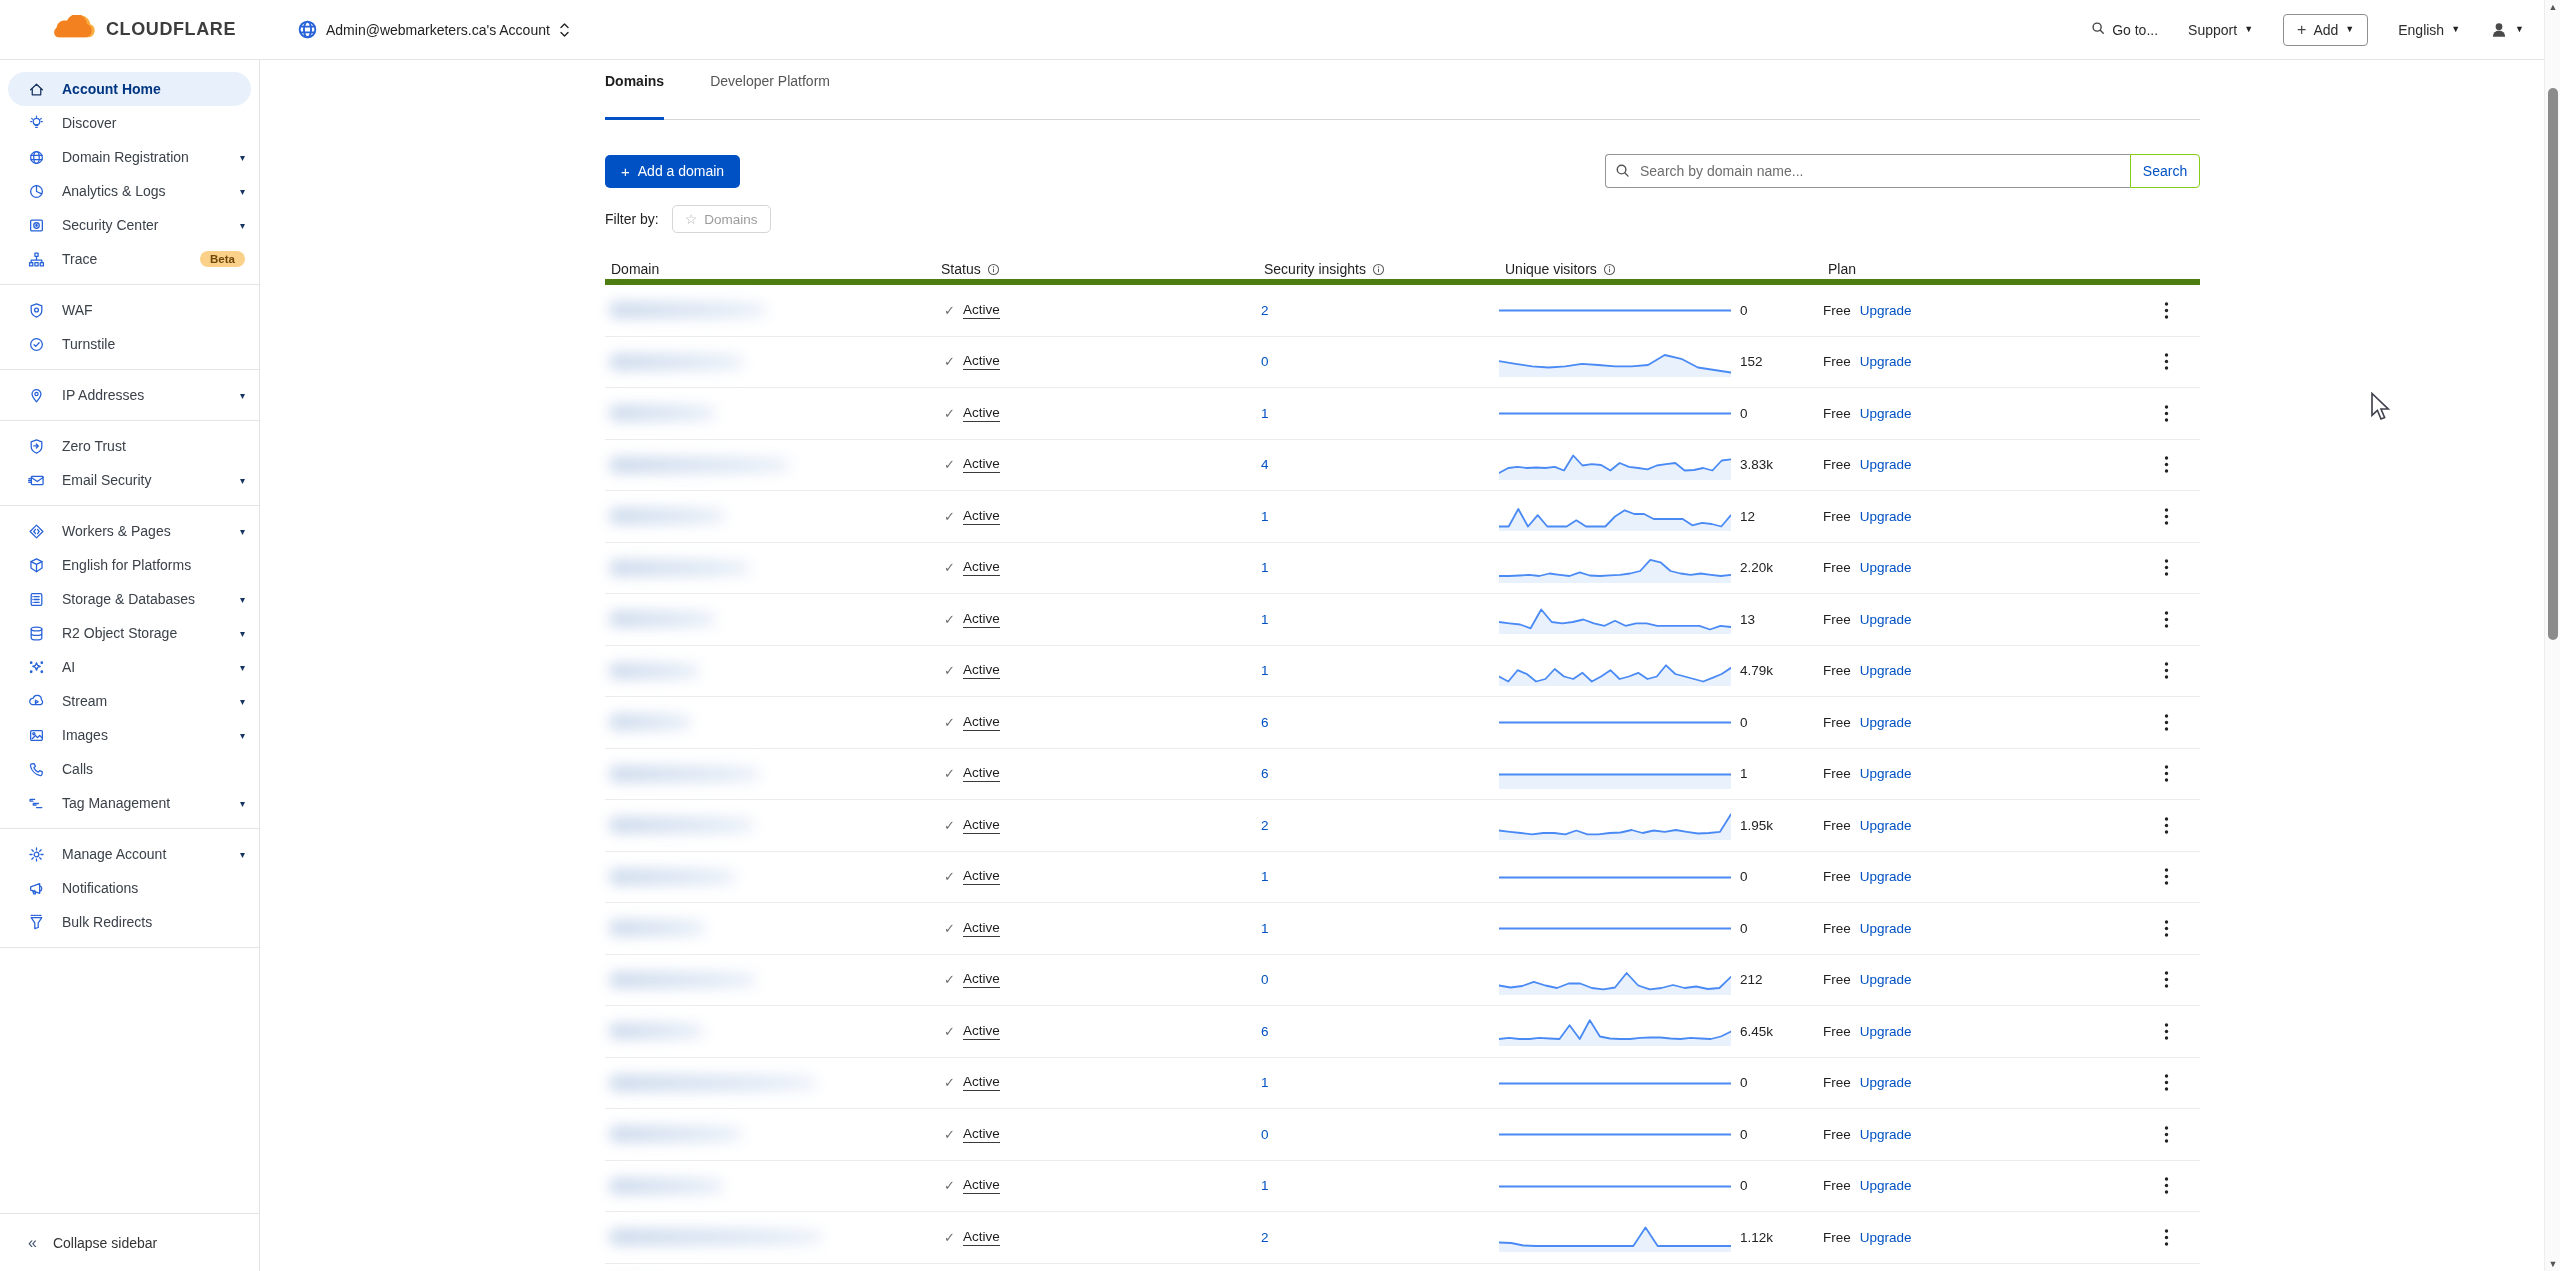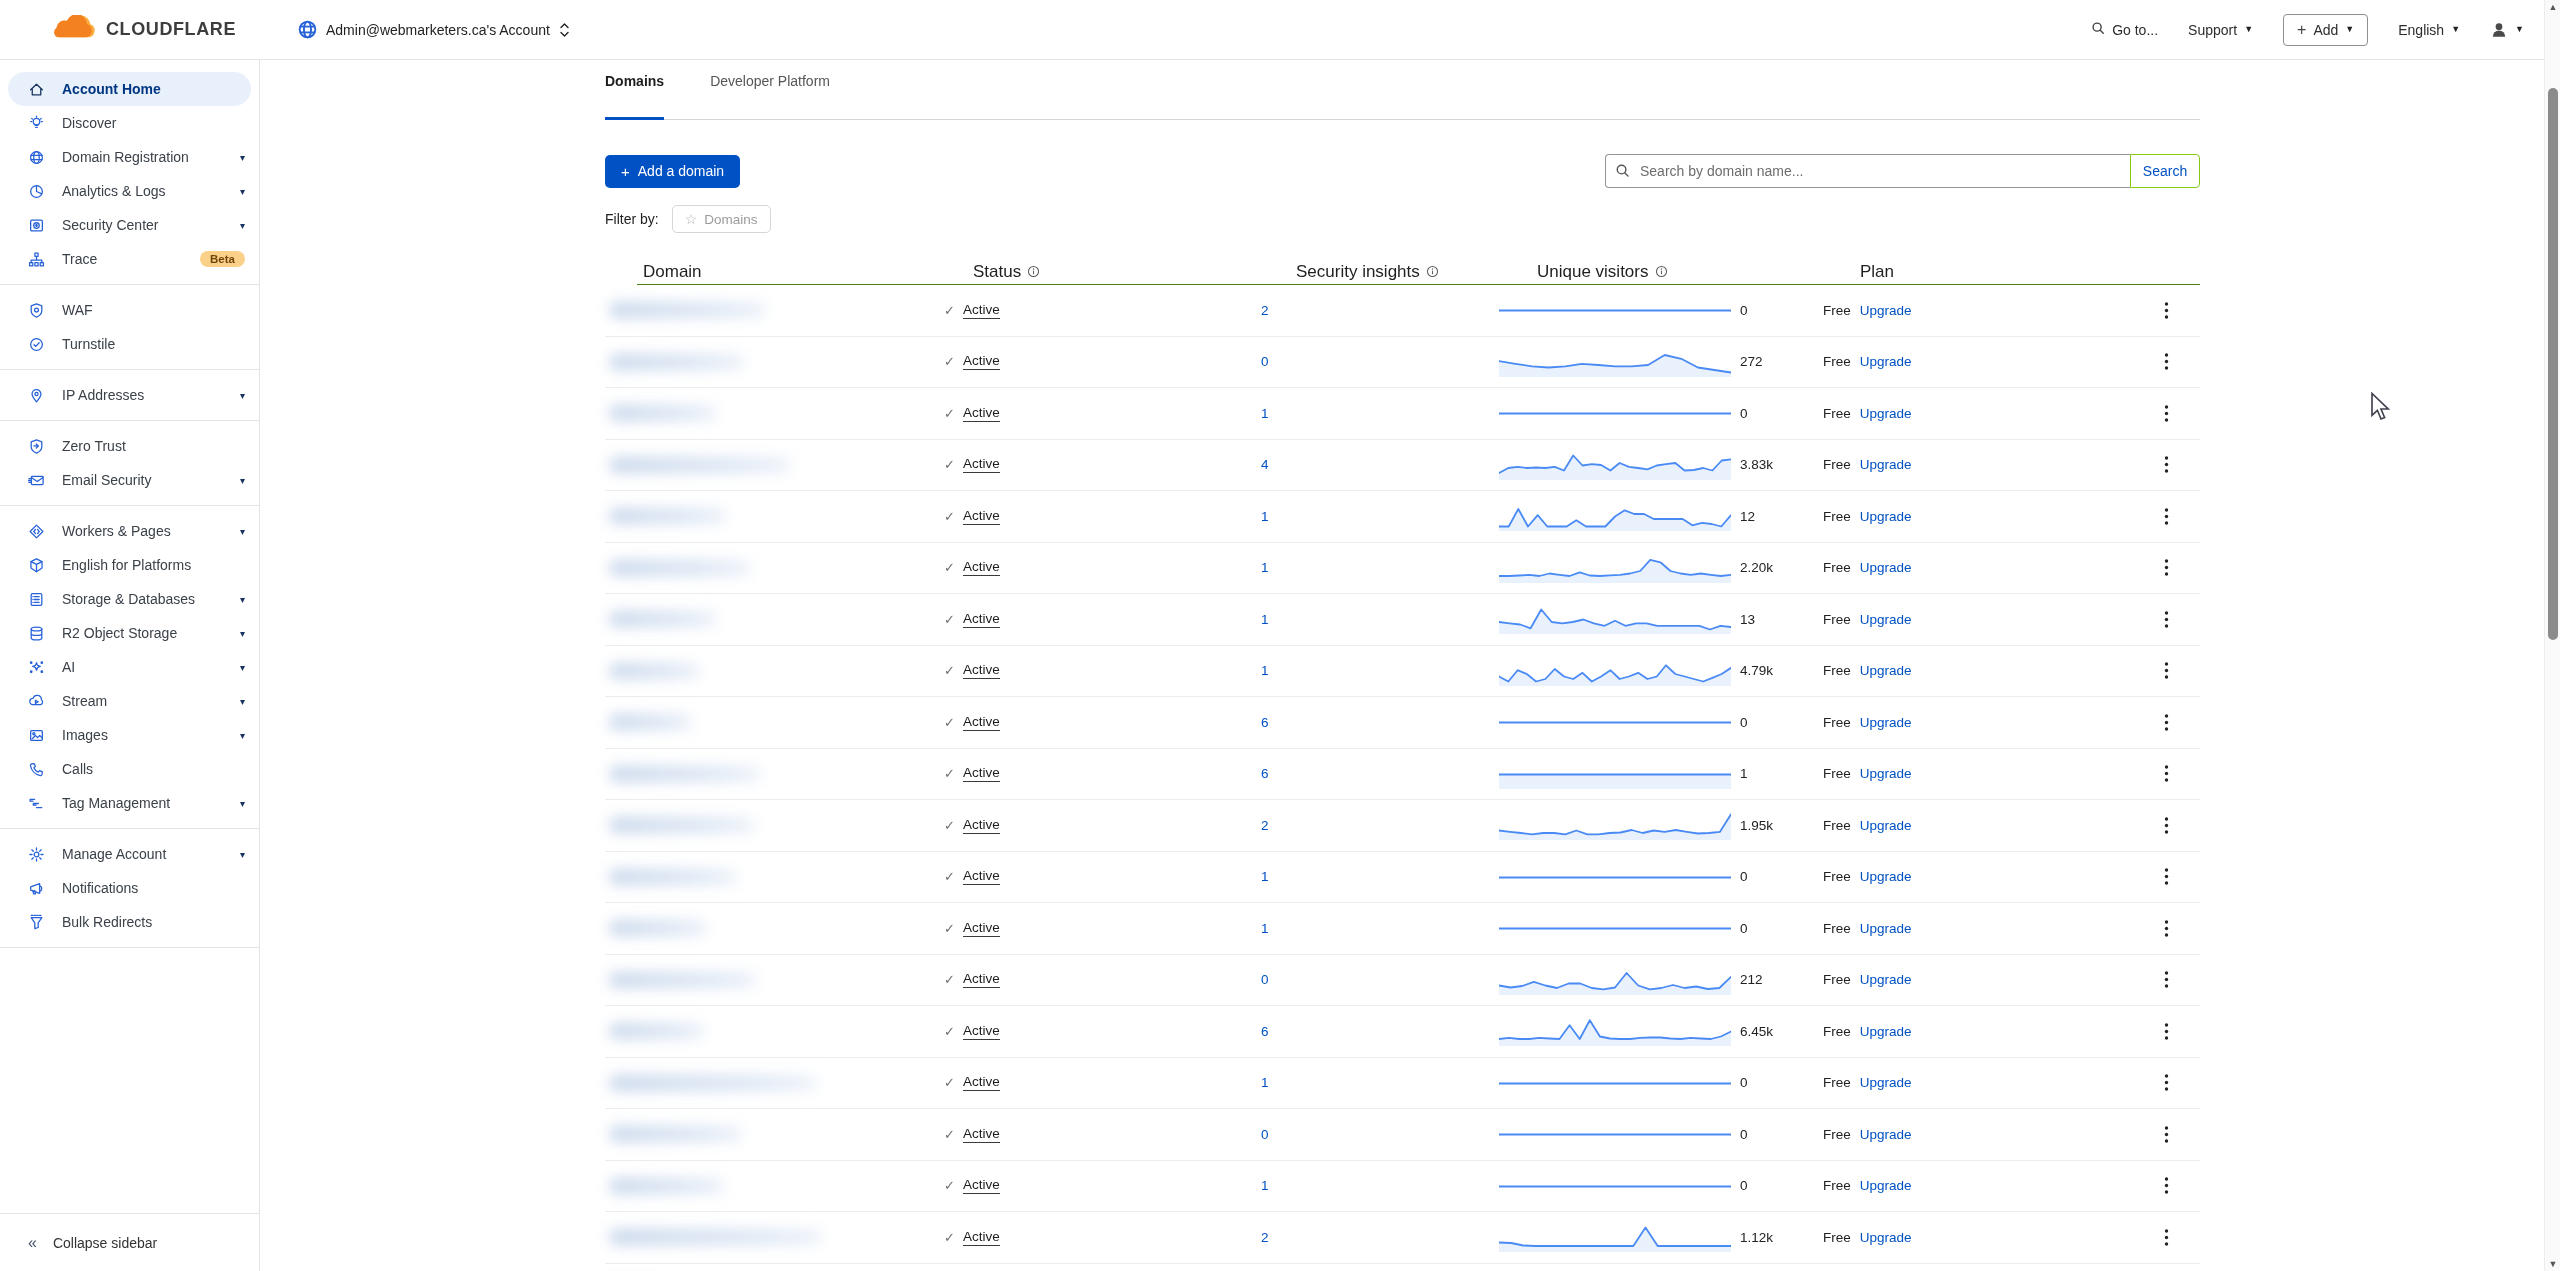--- a/index.html
+++ b/index.html
@@ -60,21 +60,21 @@
     border-radius:0 4px 4px 0; cursor:pointer; font-family:inherit; }
 
   .filter-row { margin-top:17px; display:flex; align-items:center; gap:13px; font-size:14px; color:#222; }
   .chip { border:1px solid #d6d6d6; border-radius:5px; padding:5px 12px; color:#9c9c9c; font-size:13.5px;
     display:flex; align-items:center; gap:7px; background:#fff; cursor:pointer; }
   .chip .star { color:#b3b3b3; font-size:14px; }
 
   
   .table { margin-top:26px; }
   .tgrid { display:grid; grid-template-columns:330px 323px 241px 323px 310px 1fr; align-items:center; }
-  .thead { height:26px; border-bottom:1px solid #4d7c0f; font-size:17px; color:#1f1f1f;margin-left:32px; }
+  .thead { height:26px; border-bottom:6px solid #4d7c0f; font-size:14px; color:#1f1f1f; }
   .thead .th { display:flex; align-items:center; gap:6px; padding-left:6px; }
   .info-ic { color:#5c5c5c; display:flex; }
   .trow { height:51.5px; border-bottom:1px solid #ececec; font-size:13.5px; }
   .cell-domain { padding-left:4px; }
   .blur-blob { height:16px; border-radius:8px; filter:blur(7px);
     background:linear-gradient(90deg,#b6c9e4,#d3e0f1 70%,#e8eff8); opacity:.75; }
   .cell-status { padding-left:9px; display:flex; align-items:center; gap:8px; }
   .check { color:#6d6d6d; font-size:13px; }
   .active-lbl { border-bottom:1px solid #3a3a3a; padding-bottom:1px; color:#1d1d1d; cursor:default; }
   .cell-insights { padding-left:3px; }
@@ -512,21 +512,21 @@
               <div class="cell-status">
                 <span class="check">✓</span>
                 <span class="active-lbl">Active</span>
               </div>
               <div class="cell-insights"><a>0</a></div>
               <div class="cell-visitors">
                 <svg width="232" height="30" viewBox="0 0 232 30">
                   <path d="M0.0 14.2 L16.6 16.8 L33.1 19.3 L49.7 20.5 L66.3 19.3 L82.9 16.8 L99.4 18.0 L116.0 19.3 L132.6 19.3 L149.1 18.0 L165.7 8.0 L182.3 11.8 L198.9 20.5 L215.4 23.0 L232.0 25.5 L232 30 L0 30 Z" fill="#e9f1fd"></path>
                   <path d="M0.0 14.2 L16.6 16.8 L33.1 19.3 L49.7 20.5 L66.3 19.3 L82.9 16.8 L99.4 18.0 L116.0 19.3 L132.6 19.3 L149.1 18.0 L165.7 8.0 L182.3 11.8 L198.9 20.5 L215.4 23.0 L232.0 25.5" fill="none" stroke="#4a8af4" stroke-width="1.8" stroke-linejoin="round" stroke-linecap="round"></path>
                 </svg>
-                <span>272</span>
+                <span>152</span>
               </div>
               <div class="cell-plan">
                 <span>Free</span>
                 <span class="upgrade">Upgrade</span>
               </div>
               <div class="cell-kebab">
                 <span class="kebab">
                   <svg width="5" height="19" viewBox="0 0 5 19" fill="#222">
                     <circle cx="2.5" cy="3" r="1.7"></circle>
                     <circle cx="2.5" cy="9.5" r="1.7"></circle>

